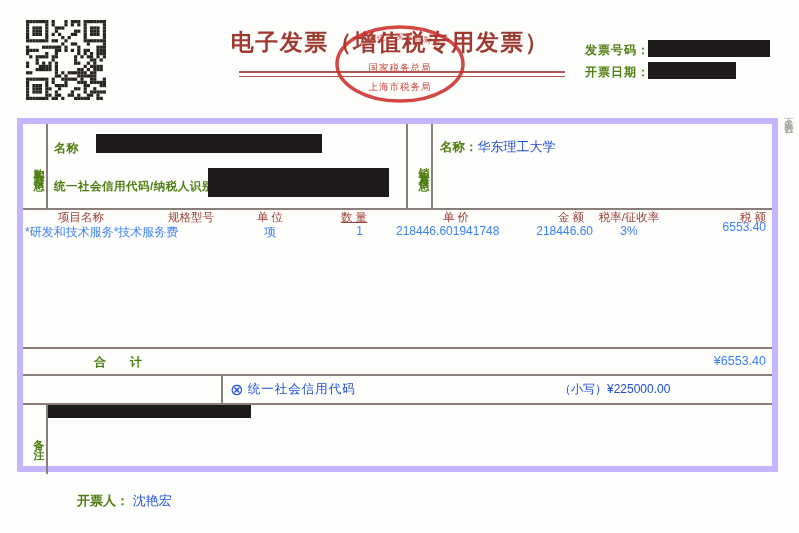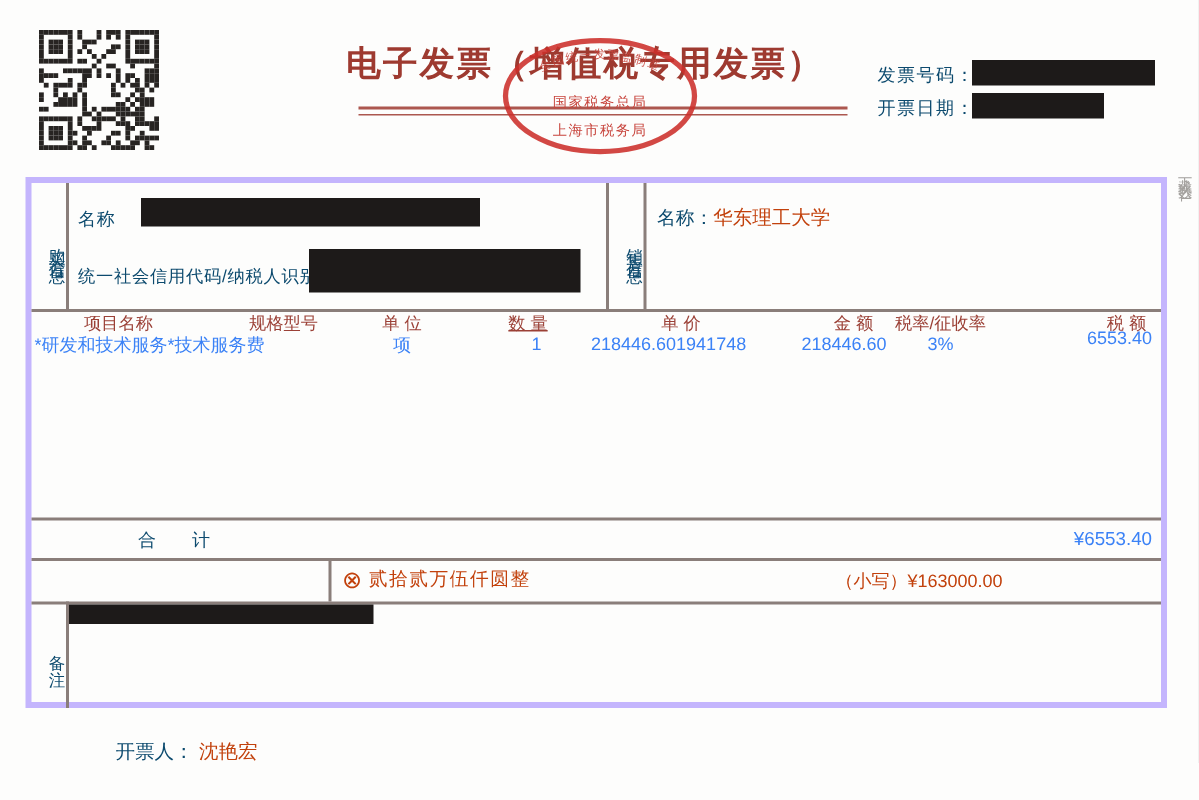--- a/index.html
+++ b/index.html
@@ -3,34 +3,34 @@
 <meta charset="utf-8">
 <style>
   html,body{margin:0;padding:0;background:#e8e8e8;}
   .invoice{
     position:relative;width:799px;height:533px;margin:0 auto;
     background:#fdfdfc;overflow:hidden;
     font-family:"Liberation Sans","DejaVu Sans",sans-serif;
     color:#262220;
   }
   .abs{position:absolute;}
-  .lbl{color:#0c4a6e;}
-  .val{color:#c2410c;}
+  .lbl{color:#4d7c0f;font-weight:bold;}
+  .val{color:#1d4ed8;}
   .bar{background:#1d1a19;position:absolute;}
   .hline{position:absolute;height:1.5px;background:#8a7e7a;left:0;right:0;}
   .vline{position:absolute;width:1.5px;background:#8a7e7a;}
   .vertical{writing-mode:vertical-rl;text-orientation:upright;letter-spacing:3px;
     font-size:11px;text-align:center;}
   .title{
     font-family:"DejaVu Serif","Liberation Serif",serif;font-weight:600;
     font-size:23px;letter-spacing:1.5px;color:#9e3a30;text-align:center;white-space:nowrap;
   }
   .redline{position:absolute;height:1.5px;background:#9e3a30;opacity:.85;}
   .mainbox{position:absolute;left:17px;top:118px;width:761px;height:354px;
-    border:4px solid #c4b5fd;box-sizing:border-box;}
+    border:6px solid #c4b5fd;box-sizing:border-box;}
   .cell-label{font-size:11.5px;letter-spacing:.5px;}
   .th{position:absolute;font-size:11.5px;color:#9b4036;white-space:nowrap;transform:translateX(-50%);}
   .td{position:absolute;font-size:12px;color:#3b82f6;white-space:nowrap;}
   .sidenote{writing-mode:vertical-rl;color:#a3a09d;font-size:9.5px;letter-spacing:2px;}
   .mono{font-family:"DejaVu Sans Mono","Liberation Mono",monospace;}
 </style>
 </head>
 <body>
 
 <div class="invoice">
@@ -399,24 +399,24 @@
     <div class="td" style="left:400px;top:100px;width:170px;text-align:right;">218446.60</div>
     <div class="td" style="left:606px;top:100px;transform:translateX(-50%);">3%</div>
     <div class="td" style="right:6px;top:96px;margin-left:46px;">6553.40</div>
 
     <div class="abs lbl" style="left:40px;top:230px;width:110px;text-align:center;font-size:12px;">合　　计</div>
     <div class="td" style="right:6px;top:230px;font-size:12.5px;">¥6553.40</div>
 
     <div class="vline" style="left:198px;top:250px;height:29px;"></div>
     <div class="abs" style="left:207px;top:255px;">
       <span class="val" style="font-size:16px;vertical-align:-2px;">⊗</span>
-      <span class="val" style="font-size:12.5px;letter-spacing:1px;">贰拾贰万伍仟圆整</span>
+      <span class="val" style="font-size:12.5px;letter-spacing:1px;">统一社会信用代码</span>
     </div>
     <div class="abs" style="left:536px;top:257px;font-size:12px;">
-      <span class="val">（小写）</span><span class="val">¥163000.00</span>
+      <span class="val">（小写）</span><span class="val">¥225000.00</span>
     </div>
 
     <div class="vline" style="left:23px;top:279px;height:71px;"></div>
     <div class="abs vertical lbl" style="left:0;top:288px;width:23px;height:55px;letter-spacing:10px;">备注</div>
     <div class="bar" style="left:25px;top:281px;width:203px;height:13px;"></div>
   </div>
 
   <div class="abs" style="left:77px;top:492px;font-size:13px;">
     <span class="lbl">开票人：</span>
     <span class="val">沈艳宏</span>

